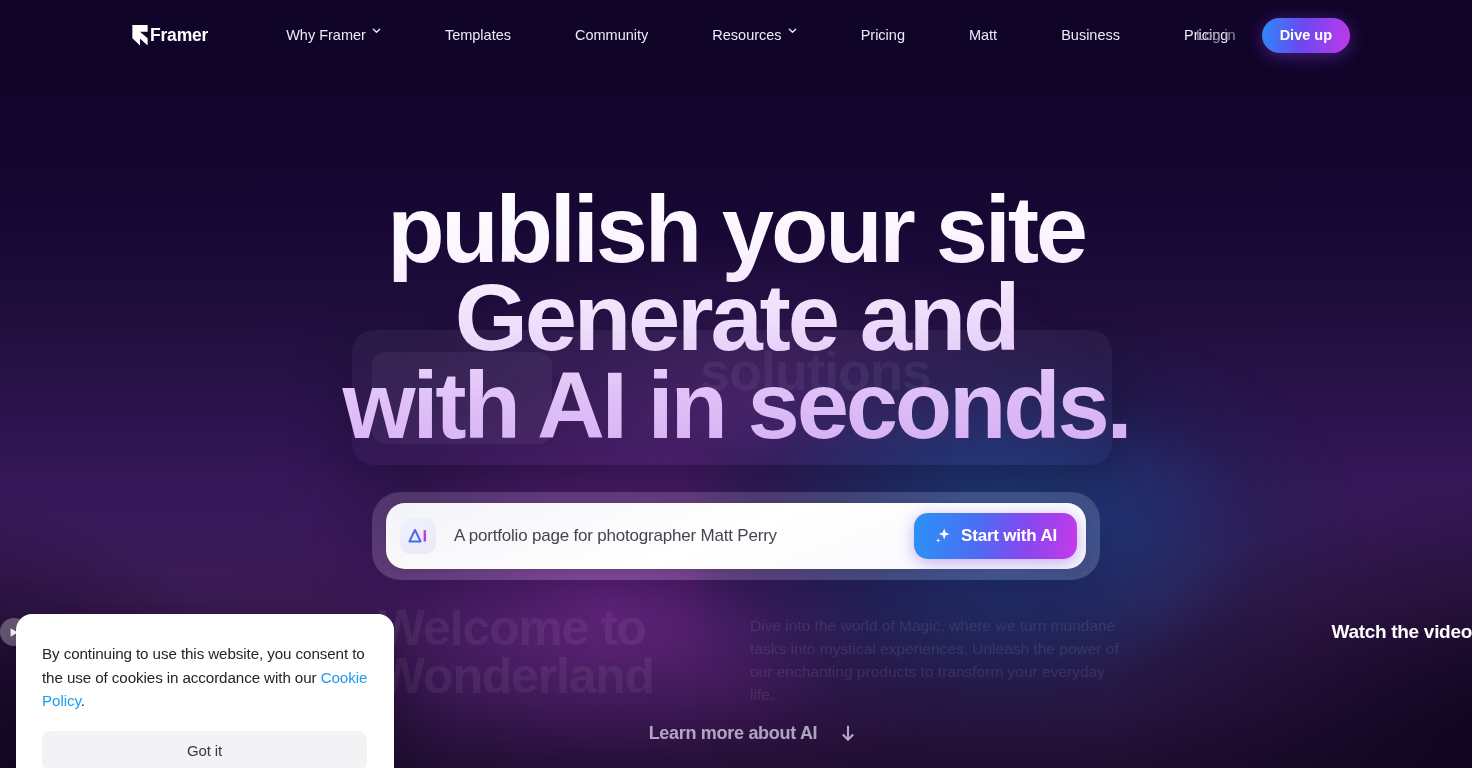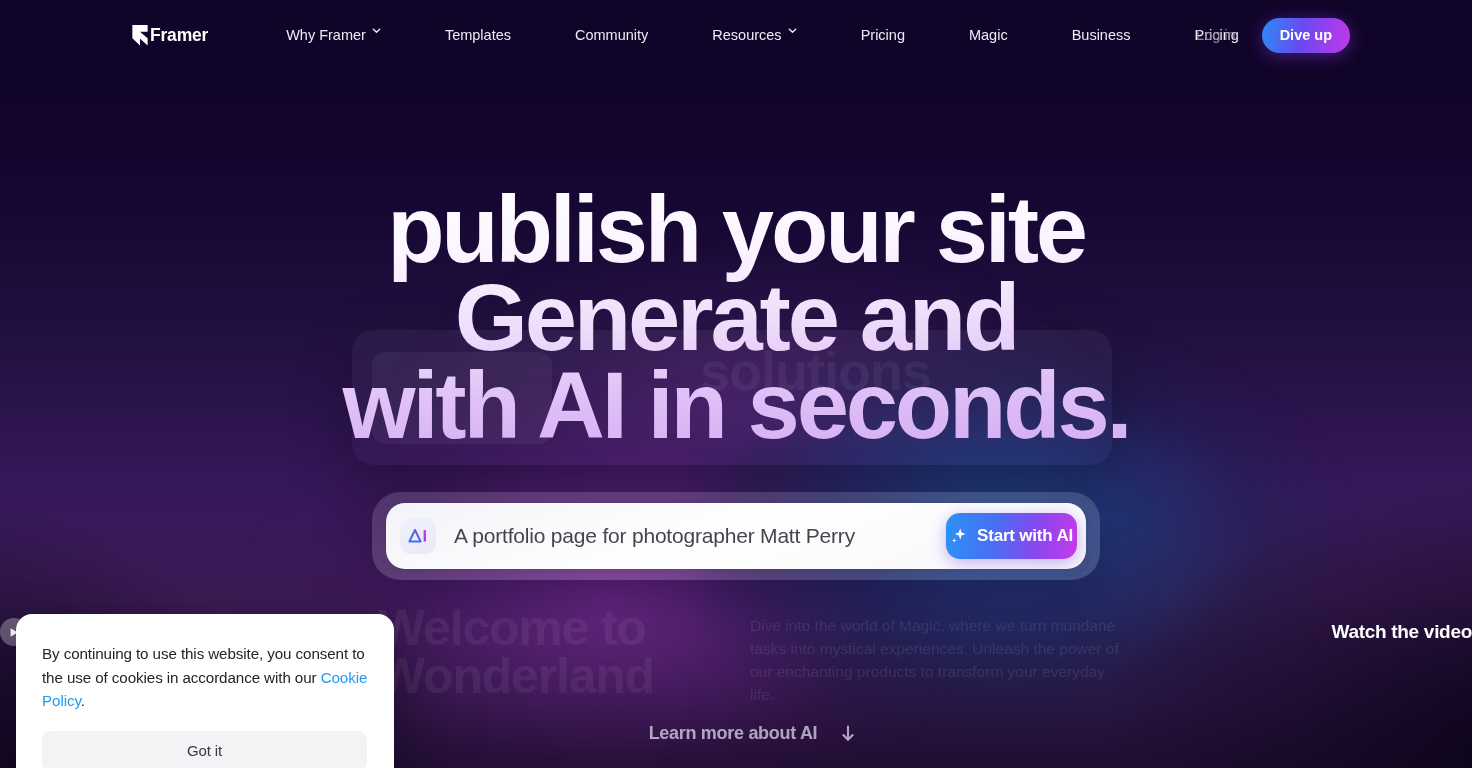--- a/index.html
+++ b/index.html
@@ -233,32 +233,32 @@
   .ai-badge {
     width:36px; height:36px;
     margin-left:14px;
     border-radius:11px;
     background:linear-gradient(150deg,#eef2fb 0%,#eae8f8 100%);
     display:flex; align-items:center; justify-content:center;
     flex:0 0 auto;
   }
   .prompt-text {
     margin-left:18px;
-    font-size:21px;
+    font-size:17px;
     color:#474450;
     letter-spacing:-0.2px;
     flex:1 1 auto;
     white-space:nowrap;
     overflow:hidden;
     cursor:text;
   }
   .start-btn {
     margin-right:9px;
     display:flex; align-items:center; gap:9px;
-    padding:0 4px;
+    padding:0 20px;
     height:46px;
     border-radius:14px;
     border:none;
     background:linear-gradient(98deg,#2b93f6 0%,#4a6ef3 38%,#8a46ef 70%,#c63ae9 100%);
     color:#fff;
     font-size:17px; font-weight:700;
     letter-spacing:-0.2px;
     cursor:pointer;
     font-family:"Liberation Sans", sans-serif;
     box-shadow:0 4px 16px rgba(110,60,230,0.38);
@@ -381,21 +381,21 @@
       <div class="nav-link">
         <span>Resources</span>
         <svg class="chev" viewBox="0 0 10 10">
           <path d="M1.5 3.5 L5 7 L8.5 3.5" fill="none" stroke="#efeaf6" stroke-width="1.5" stroke-linecap="round" stroke-linejoin="round"></path>
         </svg>
       </div>
       <div class="nav-link">
         <span>Pricing</span>
       </div>
       <div class="nav-link">
-        <span>Magic</span>
+        <span>Matt</span>
       </div>
       <div class="nav-link">
         <span>Business</span>
       </div>
       <div class="nav-link">
         <span>Pricing</span>
       </div>
     </div>
 
     <div class="nav-right">

